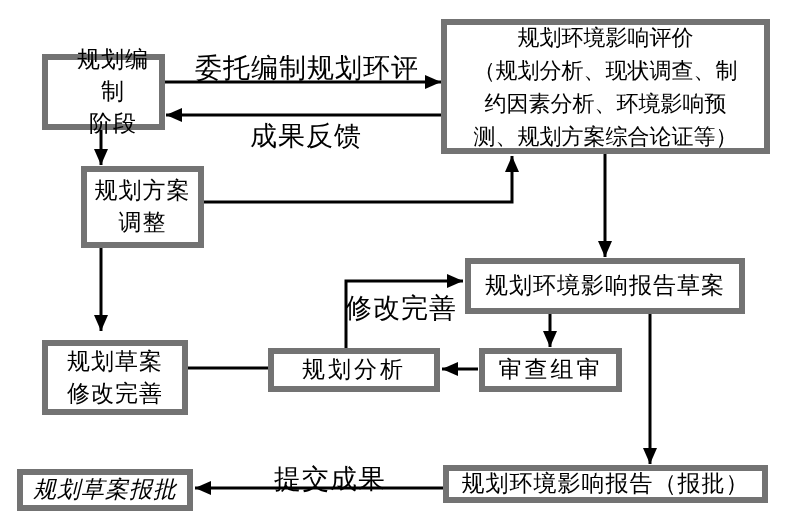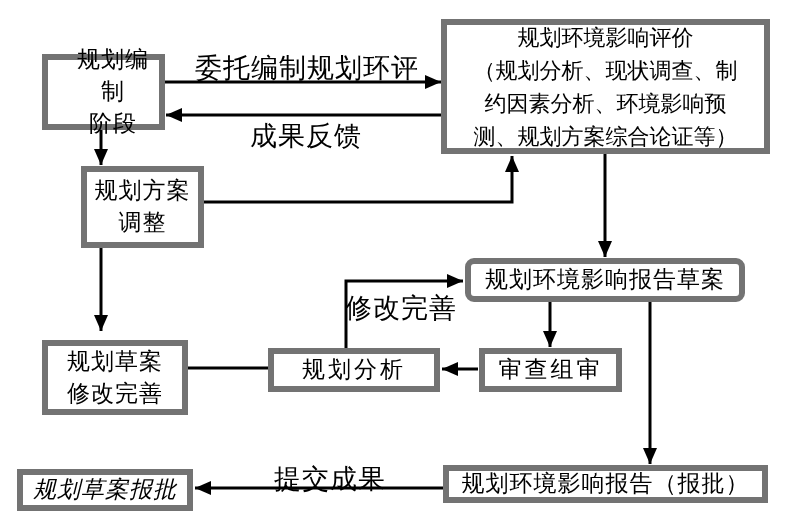--- a/index.html
+++ b/index.html
@@ -35,21 +35,21 @@
     white-space: pre-line;
     font-size: 23px;
     line-height: 32px;
     letter-spacing: 1px;
   }
   .n-plan-stage    { left: 42px;  top: 54px;  width: 123px; height: 76px; padding-left: 19px; }
   .n-plan-adjust   { left: 42px;  top: 166px; width: 123px; height: 82px; margin-left: 39px; }
   .n-draft-revise  { left: 42px;  top: 340px; width: 146px; height: 75px; font-family: Liberation Serif, serif; }
   .n-draft-approve { left: 17px;  top: 469px; width: 176px; height: 42px; font-style: italic; }
   .n-eia           { left: 441px; top: 19px;  width: 329px; height: 135px; font-size: 22px; line-height: 33px; letter-spacing: 0; }
-  .n-report-draft  { left: 465px; top: 258px; width: 280px; height: 44px; border-radius: 9px; }
+  .n-report-draft  { left: 465px; top: 258px; width: 280px; height: 56px; }
   .n-review-panel  { left: 479px; top: 348px; width: 143px; height: 44px; letter-spacing: 3px; }
   .n-review-opinion{ left: 268px; top: 348px; width: 172px; height: 44px; letter-spacing: 3px; }
   .n-report-final  { left: 443px; top: 465px; width: 325px; height: 38px; }
   .elabel {
     position: absolute;
     font-size: 27px;
     text-align: center;
     white-space: nowrap;
     letter-spacing: 1px;
   }

